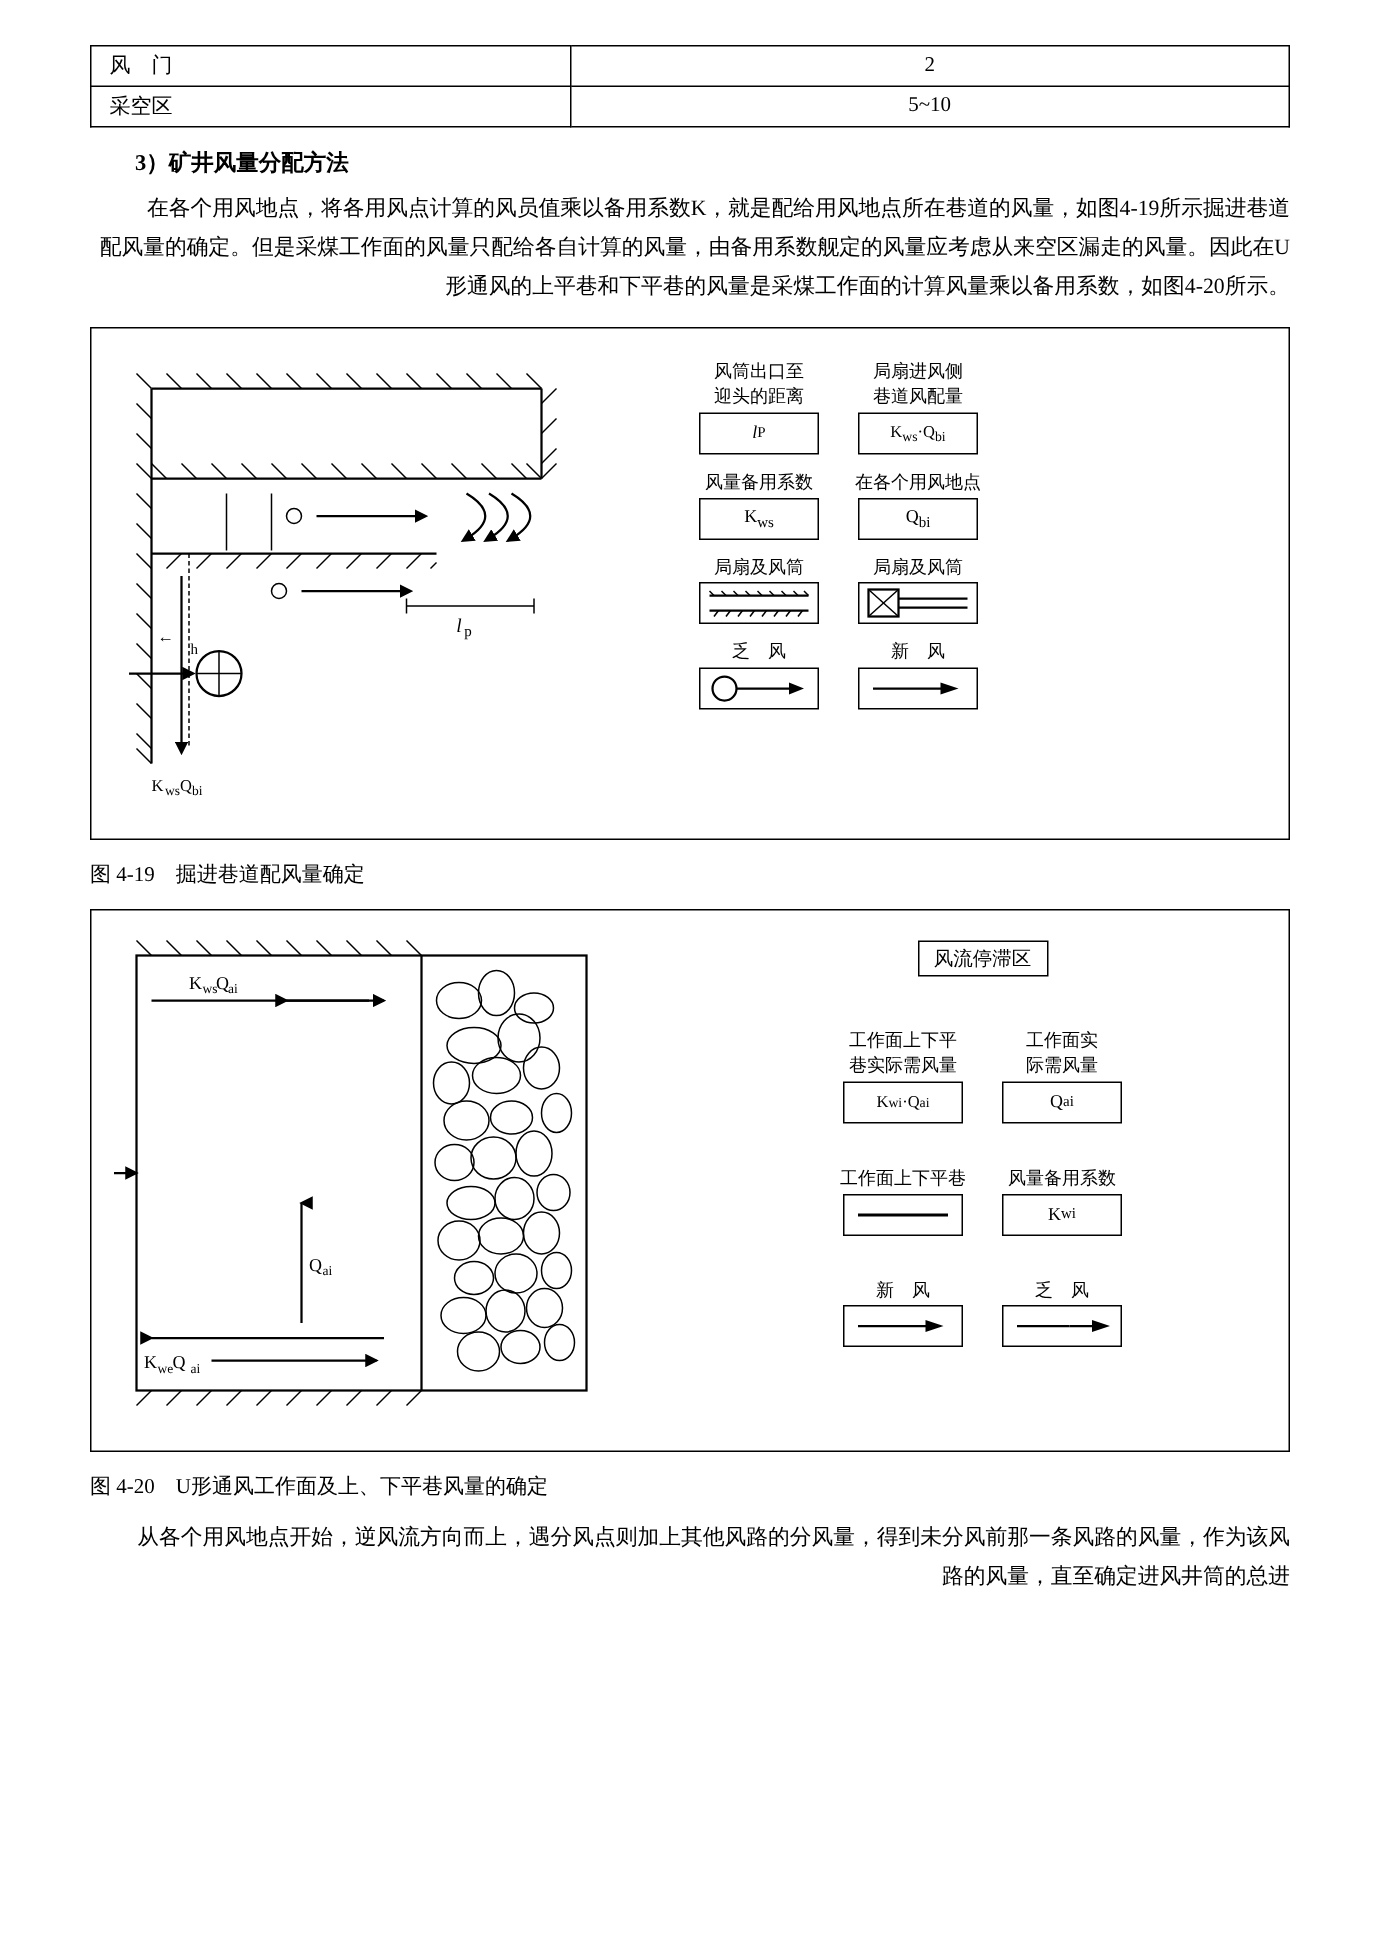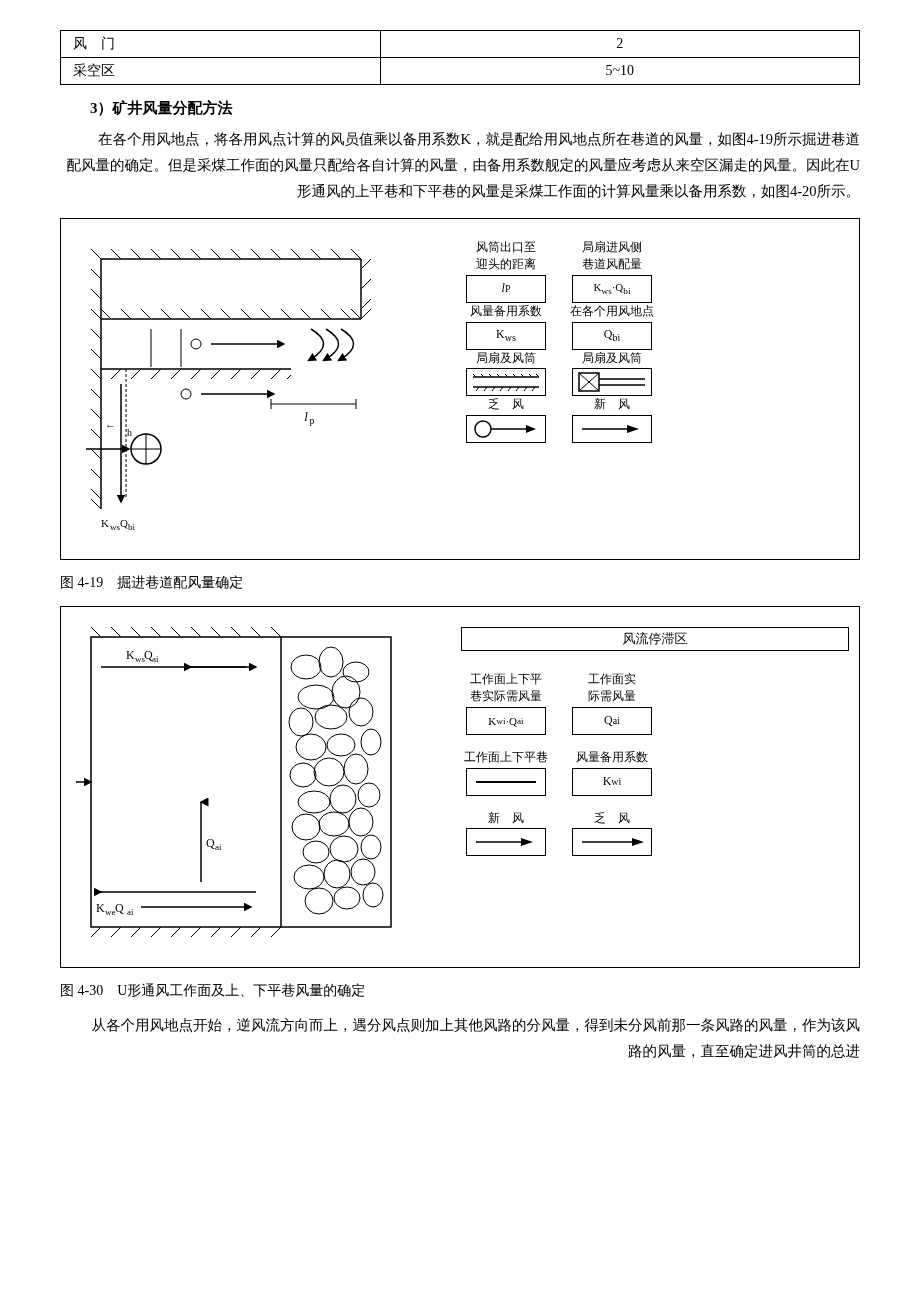--- a/index.html
+++ b/index.html
@@ -61,20 +61,21 @@
       flex: 0 0 370px;
       position: relative;
       border-right: none;
     }
     .fig19-right {
       flex: 1;
       display: flex;
       flex-direction: column;
       padding-left: 20px;
       padding-top: 10px;
+      gap: 10px;
     }
     .legend-row {
       display: flex;
       gap: 16px;
       align-items: flex-start;
     }
     .legend-item {
       display: flex;
       flex-direction: column;
       align-items: center;
@@ -113,21 +114,22 @@
     .fig20-left {
       flex: 0 0 370px;
       position: relative;
     }
     .fig20-right {
       flex: 1;
       display: flex;
       flex-direction: column;
       padding-left: 20px;
       padding-top: 10px;
-      gap: 14px;
+      gap: 28px;
+      align-items: center;
     }
     svg text {
       font-family: "SimSun", "宋体", serif;
     }
   </style>
 </head>
 <body>
 
 <table class="info-table">
   <tbody>
@@ -551,15 +553,15 @@
               <polygon points="55,9 67,13 55,17" fill="#000"></polygon>
               <line x1="5" y1="13" x2="40" y2="13" stroke="#000" stroke-width="1.5"></line>
             </svg>
           </div>
         </div>
       </div>
     </div>
   </div>
 </div>
 
-<div class="figure-caption">图 4-30　U形通风工作面及上、下平巷风量的确定</div>
+<div class="figure-caption">图 4-20　U形通风工作面及上、下平巷风量的确定</div>
 
 <div class="paragraph">从各个用风地点开始，逆风流方向而上，遇分风点则加上其他风路的分风量，得到未分风前那一条风路的风量，作为该风路的风量，直至确定进风井筒的总进</div>
 
 </body></html>

